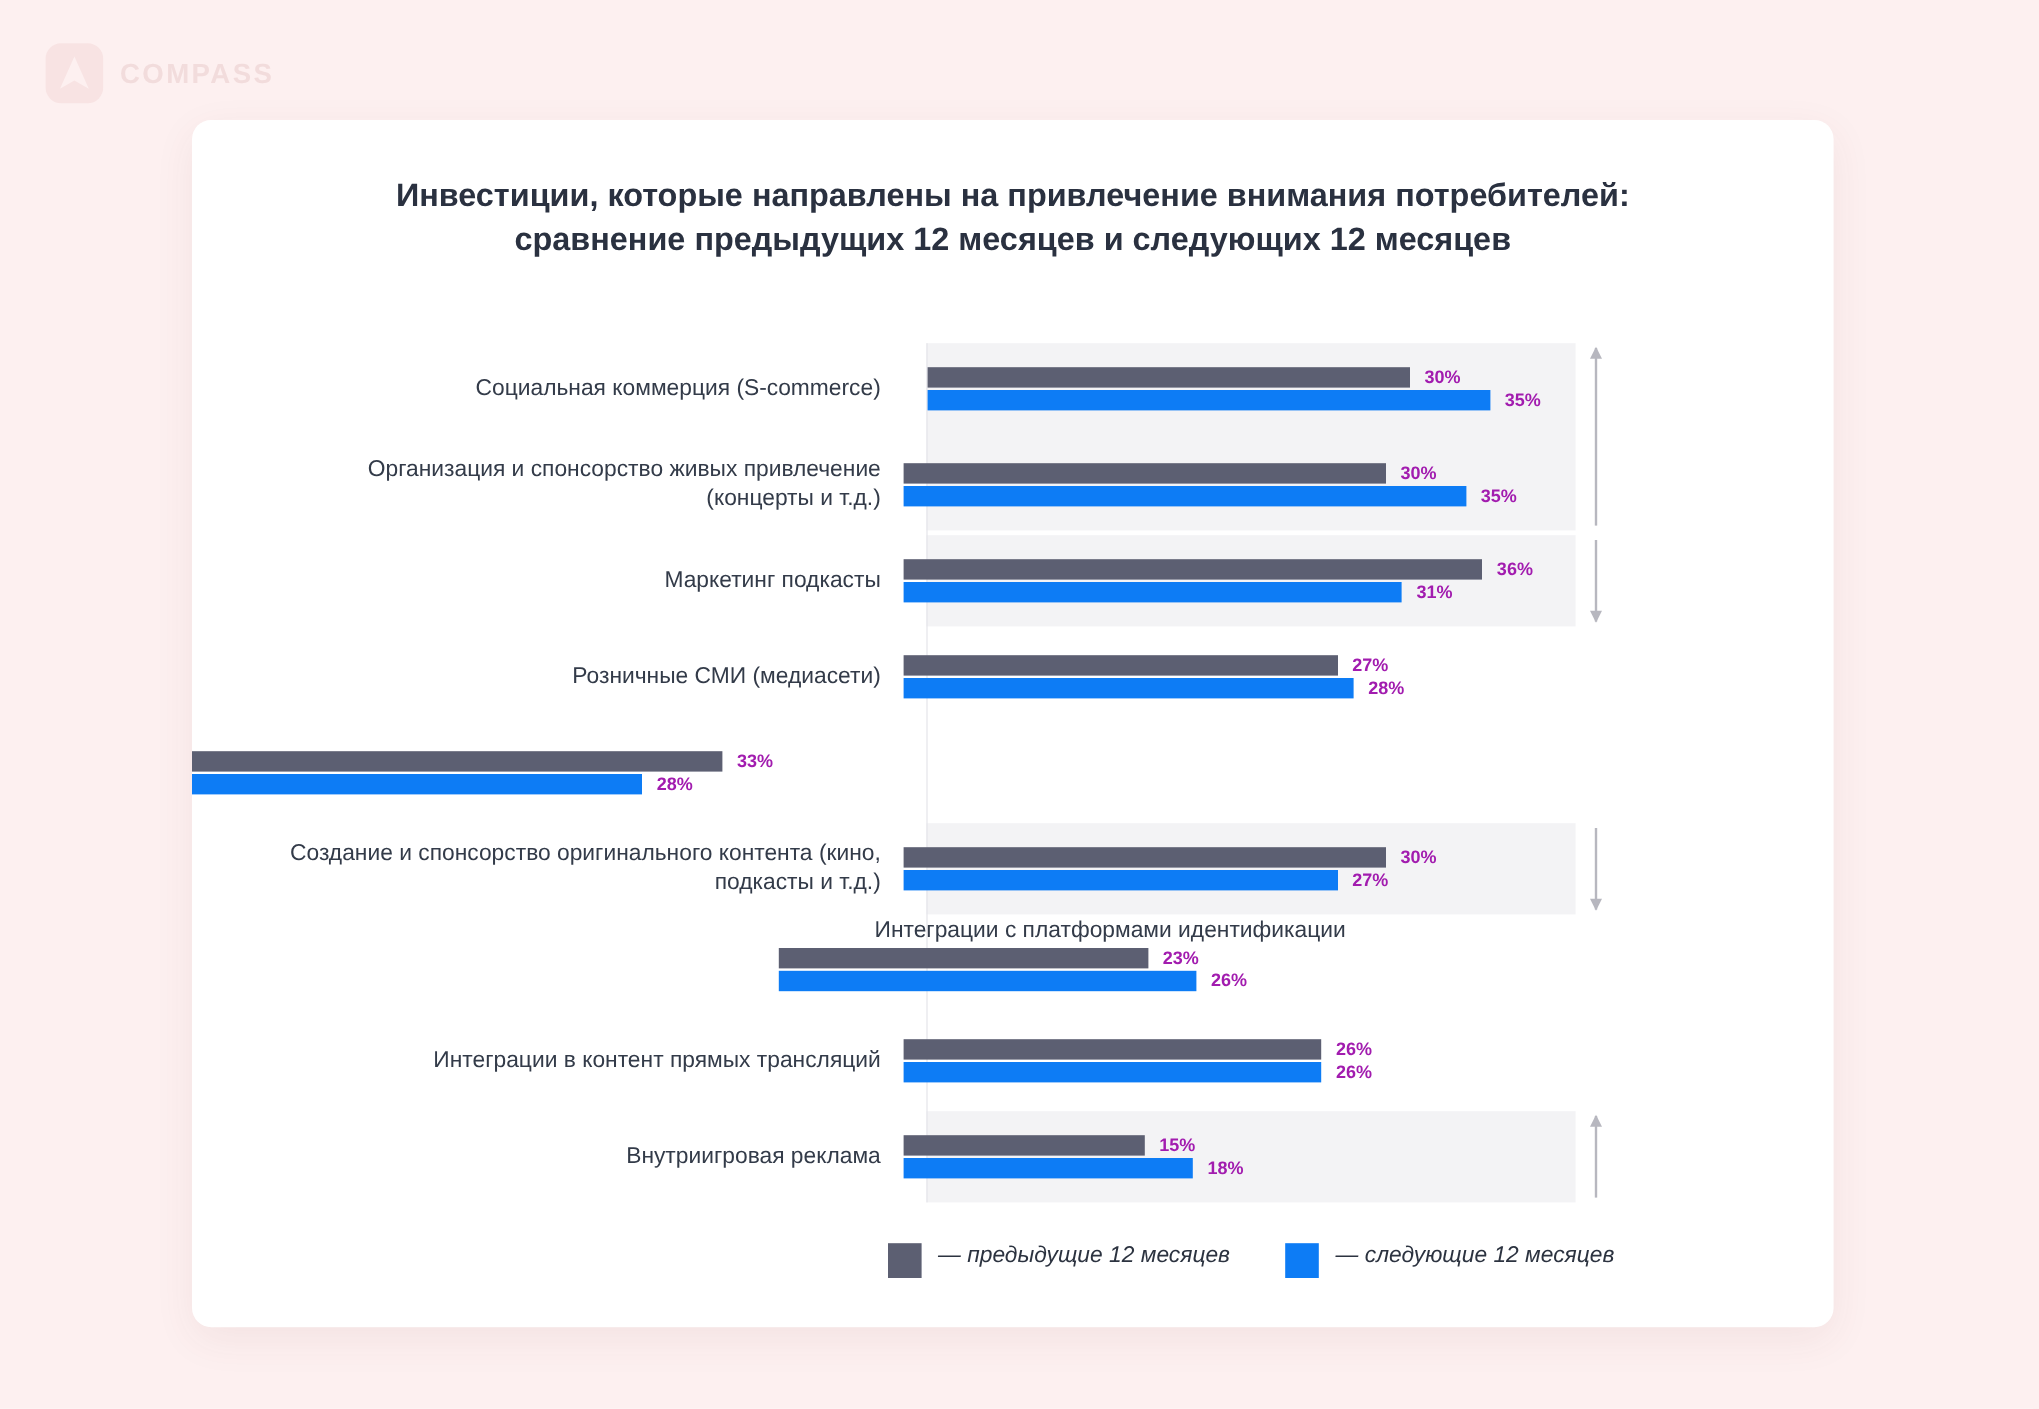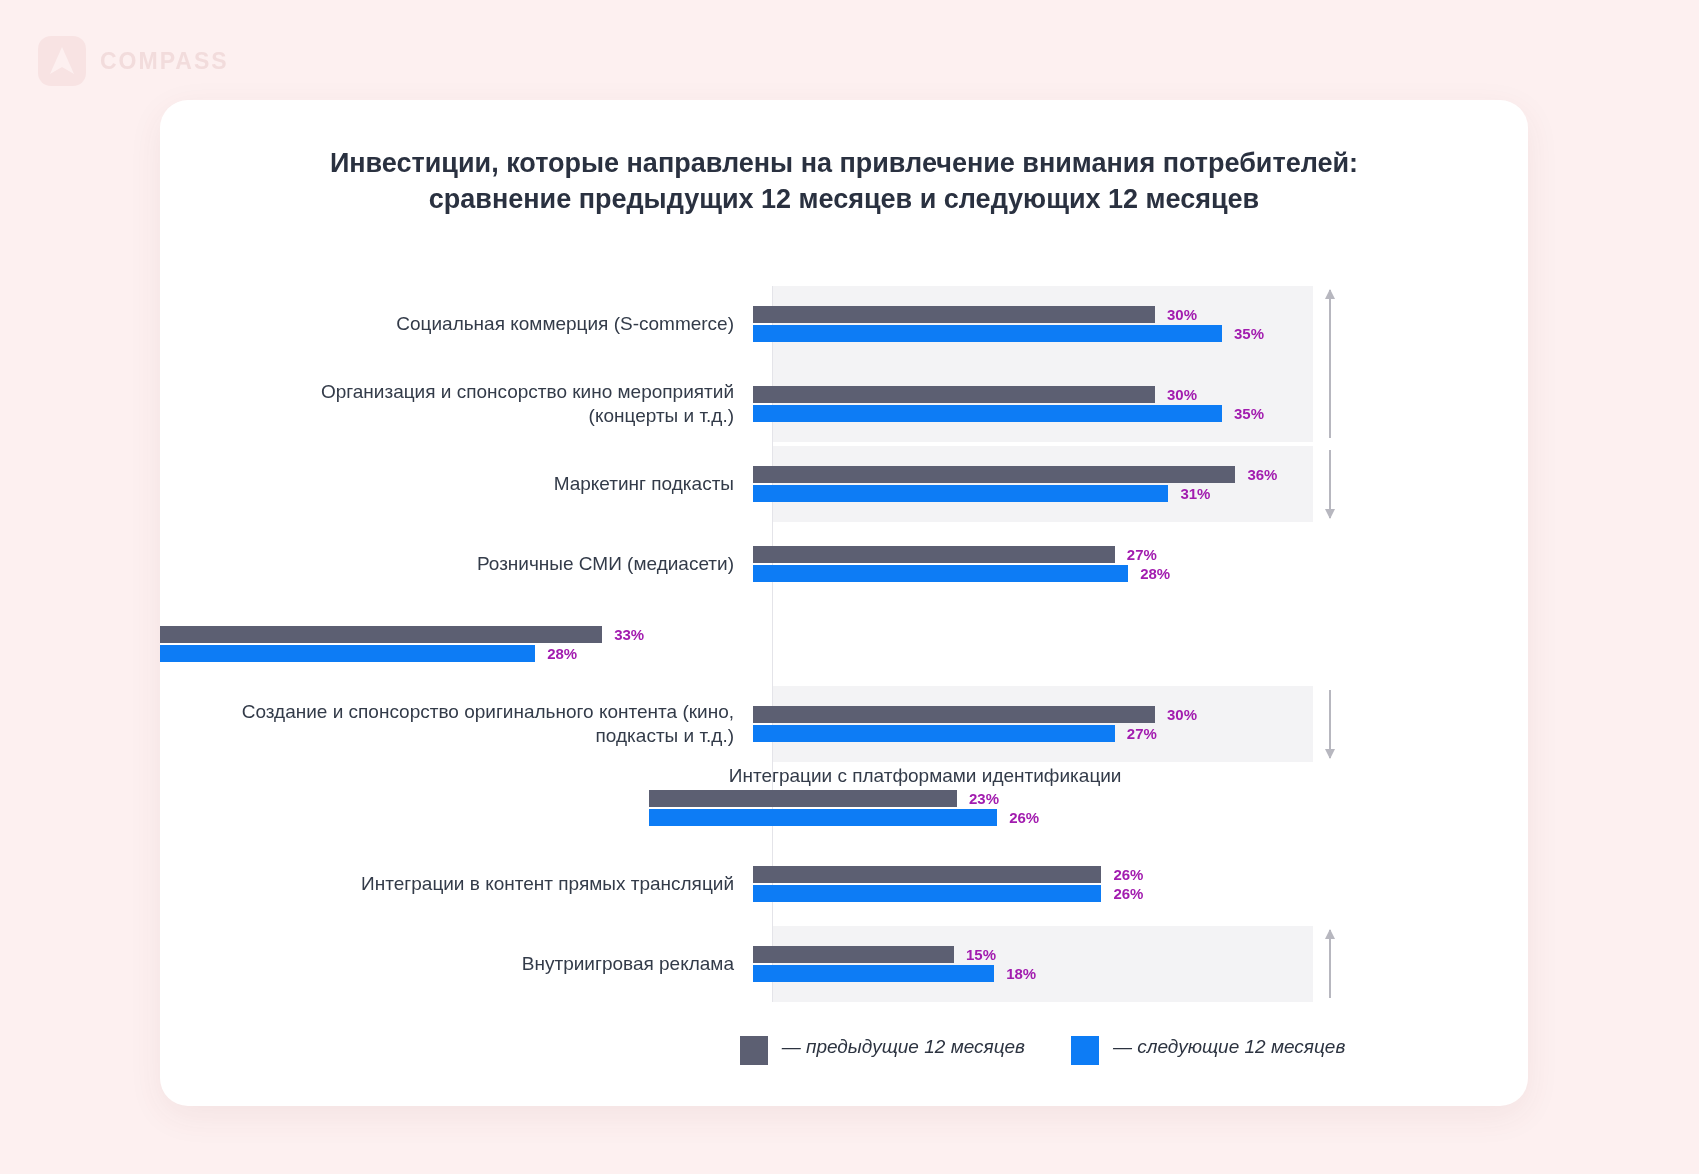--- a/index.html
+++ b/index.html
@@ -10,21 +10,21 @@
     position:relative;overflow:hidden;
     -webkit-font-smoothing:antialiased;
   }
   
   .logo{position:absolute;top:36px;left:38px;display:flex;align-items:center;gap:14px;}
   .logo-icon{width:48px;height:50px;border-radius:13px;background:#f8e3e3;display:flex;align-items:center;justify-content:center;}
   .logo-text{font-size:23px;font-weight:700;letter-spacing:2px;color:#f2dcdc;}
   
   .card{
     position:absolute;left:160px;top:100px;width:1368px;height:1006px;
-    background:#ffffff;border-radius:28px;
+    background:#ffffff;border-radius:16px;
     box-shadow:0 10px 35px rgba(120,60,60,0.07);
   }
   .title{
     margin:45px auto 0;max-width:1180px;text-align:center;
     font-size:27px;font-weight:700;color:#2a3140;line-height:1.35;
   }
   
   .chart{position:absolute;left:0;top:184px;width:1368px;height:740px;}
   .band{position:absolute;left:612px;width:541px;background:#f3f3f5;z-index:0;}
   .axis-line{position:absolute;left:612px;top:2px;width:1px;height:716px;background:#e4e4e9;z-index:1;}
@@ -73,35 +73,35 @@
         <div class="trend-arrow up" style="top: 6px; height: 148px;"></div>
         <div class="band" style="top: 162px; height: 76px;"></div>
         <div class="trend-arrow down" style="top: 166px; height: 68px;"></div>
         <div class="band" style="top: 402px; height: 76px;"></div>
         <div class="trend-arrow down" style="top: 406px; height: 68px;"></div>
         <div class="band" style="top: 642px; height: 76px;"></div>
         <div class="trend-arrow up" style="top: 646px; height: 68px;"></div>
       </div>
     <div class="axis-line"></div>
     <div id="rows">
-        <div class="chart-row" style="top: 0px;">
+        <div class="chart-row" style="top: 0px; gap: 20px;">
           <div class="row-label">Социальная коммерция (S-commerce)</div>
           <div class="row-bars">
             <div class="bar-line">
               <div class="bar" style="width: 402px; background: rgb(92, 95, 114);"></div>
               <span class="val">30%</span>
             </div>
             <div class="bar-line">
               <div class="bar" style="width: 469px; background: rgb(13, 124, 245);"></div>
               <span class="val">35%</span>
             </div>
           </div>
         </div>
         <div class="chart-row" style="top: 80px;">
-          <div class="row-label">Организация и спонсорство кино мероприятий (концерты и т.д.)</div>
+          <div class="row-label">Организация и спонсорство живых привлечение (концерты и т.д.)</div>
           <div class="row-bars">
             <div class="bar-line">
               <div class="bar" style="width: 402px; background: rgb(92, 95, 114);"></div>
               <span class="val">30%</span>
             </div>
             <div class="bar-line">
               <div class="bar" style="width: 469px; background: rgb(13, 124, 245);"></div>
               <span class="val">35%</span>
             </div>
           </div>

